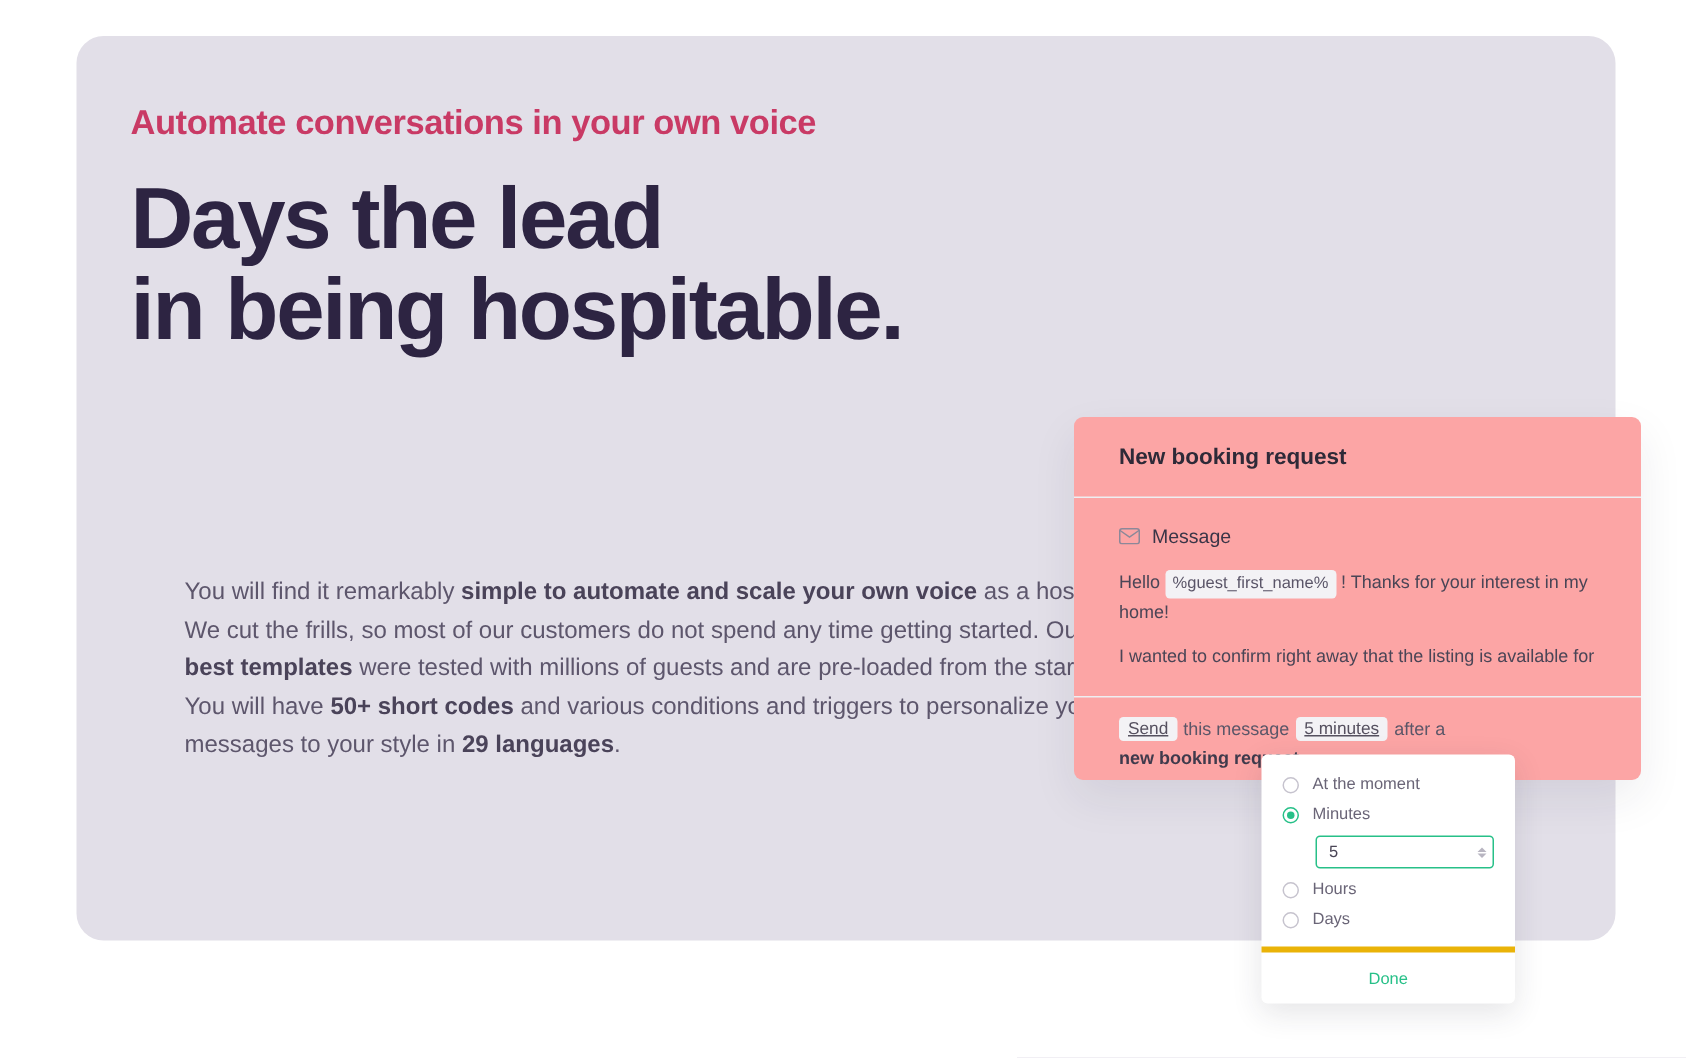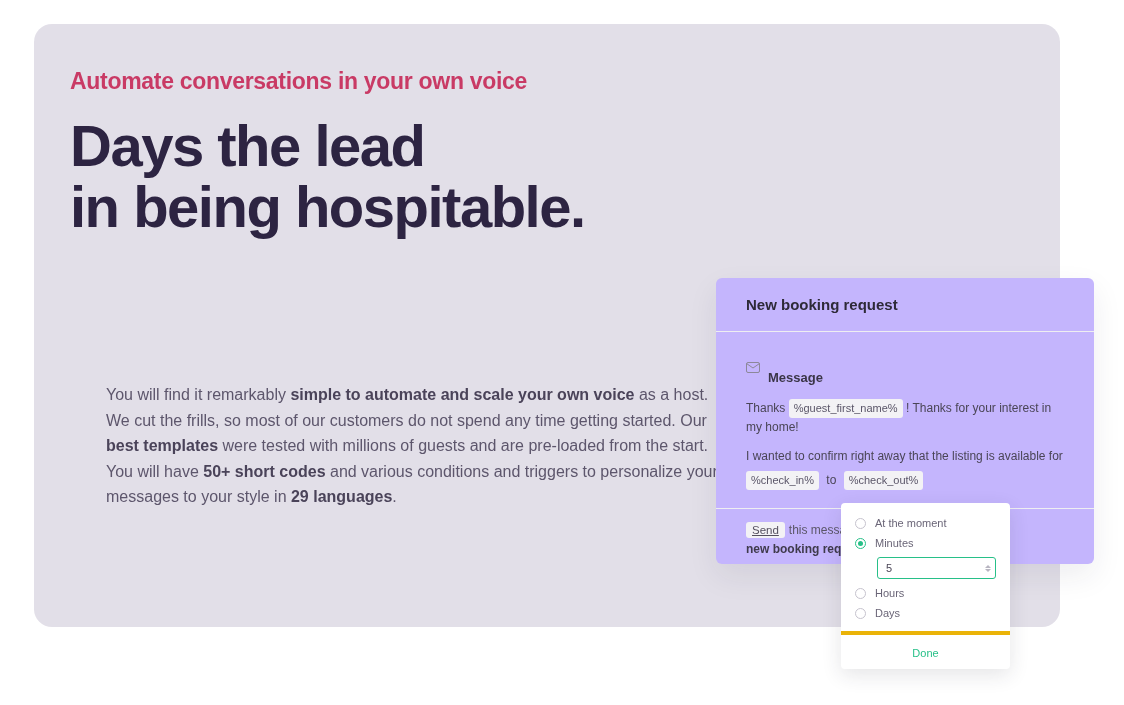--- a/index.html
+++ b/index.html
@@ -10,21 +10,21 @@
     body {
       font-family: -apple-system, BlinkMacSystemFont, 'Segoe UI', Helvetica, Arial, sans-serif;
       background: #ffffff;
       width: 1124px;
       height: 705px;
       position: relative;
       overflow: hidden;
     }
     .card {
       position: absolute;
-      left: 34px;
+      left: 51px;
       top: 24px;
       width: 1026px;
       height: 603px;
       background: #e2dfe8;
       border-radius: 18px;
       padding: 44px 36px;
     }
     .eyebrow {
       color: #c93a65;
       font-size: 23px;
@@ -61,21 +61,21 @@
       font-weight: 700;
       color: #4a4359;
     }
 
     
     .panel {
       position: absolute;
       left: 716px;
       top: 278px;
       width: 378px;
-      background: #c4b5fd;
+      background: #fca5a5;
       border-radius: 6px;
       box-shadow: 0 12px 30px rgba(40,40,60,0.08);
       padding-bottom: 8px;
     }
     .panel-header {
       padding: 18px 30px;
       border-bottom: 1px solid #eeeef1;
     }
     .panel-title {
       font-size: 15px;
@@ -90,23 +90,22 @@
       align-items: center;
       gap: 8px;
       margin-bottom: 14px;
     }
     .mail-icon {
       display: inline-flex;
       color: #7c7889;
     }
     .msg-label {
       font-size: 13px;
-      font-weight: 700;
+      font-weight: 400;
       color: #3a3547;
-      margin-top: 20px;
     }
     .msg-line {
       font-size: 12px;
       color: #4a4556;
       margin-bottom: 6px;
       line-height: 1.55;
     }
     .token {
       display: inline-block;
       background: #f3f2f5;
@@ -249,32 +248,27 @@
       <span class="mail-icon">
         <svg width="14" height="11" viewBox="0 0 14 11">
           <rect x="0.5" y="0.5" width="13" height="10" rx="1.5" fill="none" stroke="#8c8899" stroke-width="1"></rect>
           <path d="M0.5 1.5 L7 6 L13.5 1.5" fill="none" stroke="#8c8899" stroke-width="1"></path>
         </svg>
       </span>
       <span class="msg-label">Message</span>
     </div>
 
     <div class="msg-line">
-      <span>Thanks</span>
+      <span>Hello</span>
       <span class="token">%guest_first_name%</span>
       <span> ! Thanks for your interest in my home!</span>
     </div>
 
     <div class="msg-line" style="margin-top:10px;">I wanted to confirm right away that the listing is available for</div>
 
-    <div class="msg-line">
-      <span class="token">%check_in%</span>
-      <span style="margin: 0 4px;">to</span>
-      <span class="token">%check_out%</span>
-    </div>
   </div>
 
   <div class="panel-divider"></div>
 
   <div class="trigger-row">
     <span class="pill">Send</span>
     <span>this message</span>
     <span class="pill">5 minutes</span>
     <span>after a</span>
     <b>new booking request</b>

